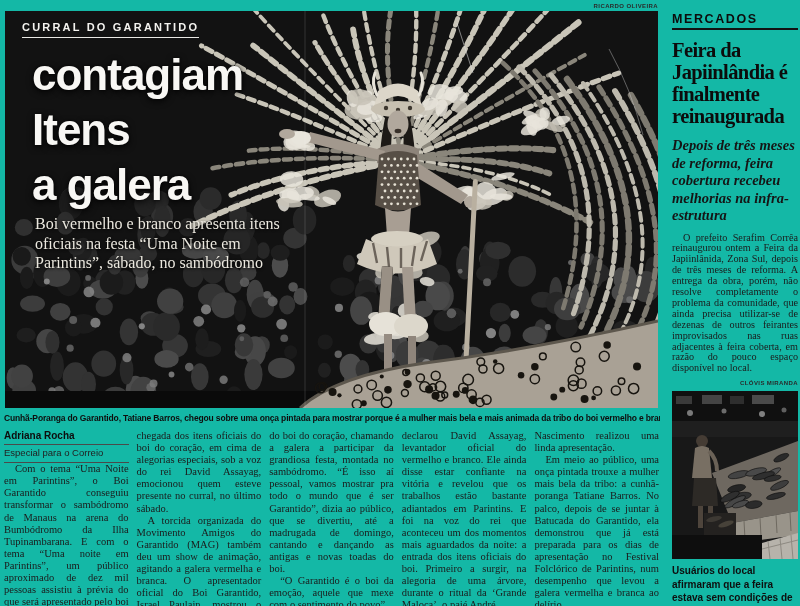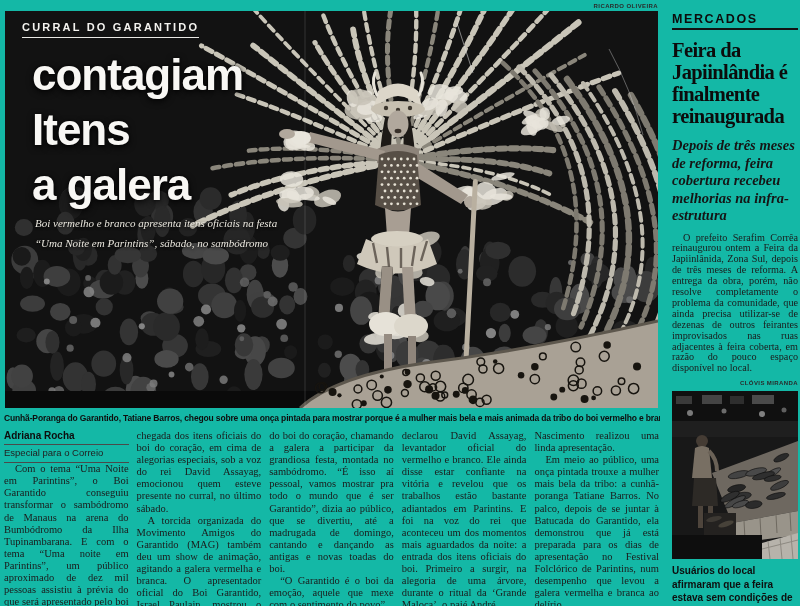--- a/index.html
+++ b/index.html
@@ -7,21 +7,21 @@
         font-family:"Liberation Sans",sans-serif;color:#111;}
 
   
   .main-photo{position:absolute;left:5px;top:11px;width:653px;height:397px;background:#121212;overflow:hidden;}
   .main-photo svg{position:absolute;left:0;top:0;}
   .photo-tag{position:absolute;left:17px;top:10px;color:#f4f3ef;font-size:11px;font-weight:bold;
              letter-spacing:2.2px;border-bottom:1px solid #e9e8e4;padding-bottom:4px;white-space:nowrap;}
   .photo-headline{position:absolute;left:27px;top:36px;color:#f8f7f4;font-size:44px;line-height:55px;
                   font-weight:bold;letter-spacing:-1px;text-shadow:0 2px 7px rgba(0,0,0,.95), 0 0 2px rgba(0,0,0,.8);}
   .photo-subhead{position:absolute;left:30px;top:203px;width:250px;color:#ebe8df;
-                 font-family:"Liberation Serif",serif;font-style:italic;font-size:11px;line-height:19.5px;
+                 font-family:"Liberation Serif",serif;font-size:16px;line-height:19.5px;
                  text-shadow:0 1px 3px rgba(0,0,0,.9);}
 
   .credit{font-size:6px;font-weight:bold;color:#2a2a2a;letter-spacing:.4px;}
   .credit-main{position:absolute;top:3px;left:5px;width:653px;text-align:right;}
 
   .caption-main{position:absolute;left:4px;top:413px;width:656px;overflow:hidden;white-space:nowrap;
                 font-size:8.5px;font-weight:bold;letter-spacing:-.15px;color:#0e0e0e;}
 
   
   .article{position:absolute;left:4px;top:430px;width:655px;height:176px;display:flex;gap:8px;

